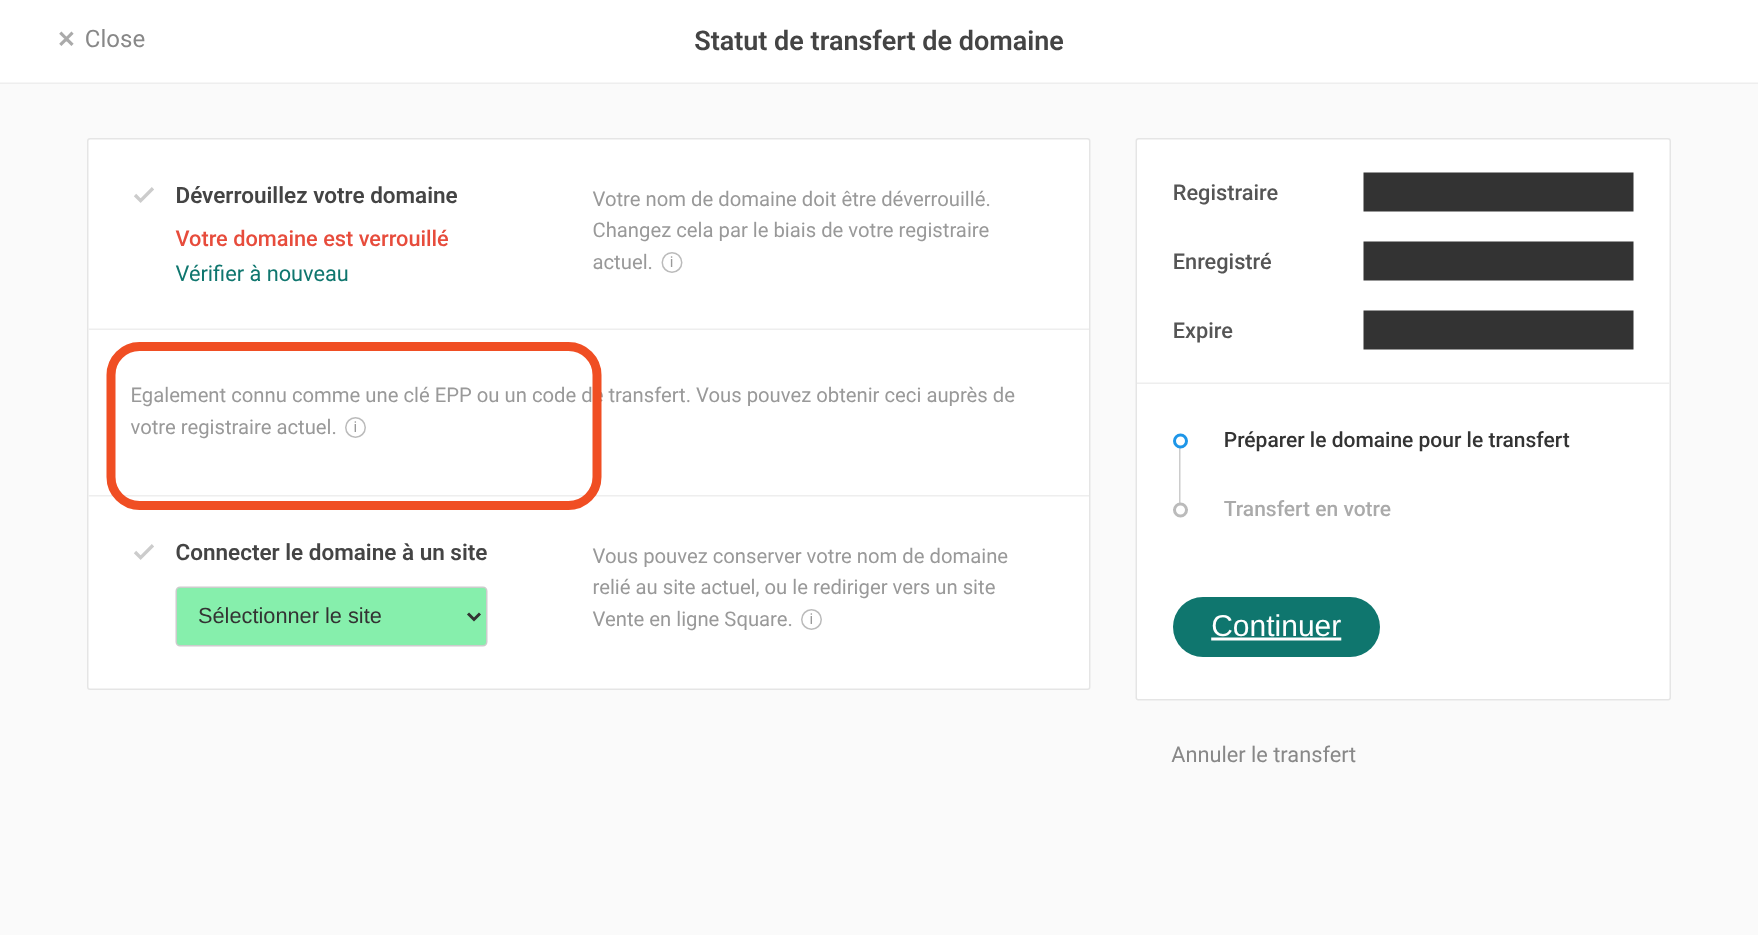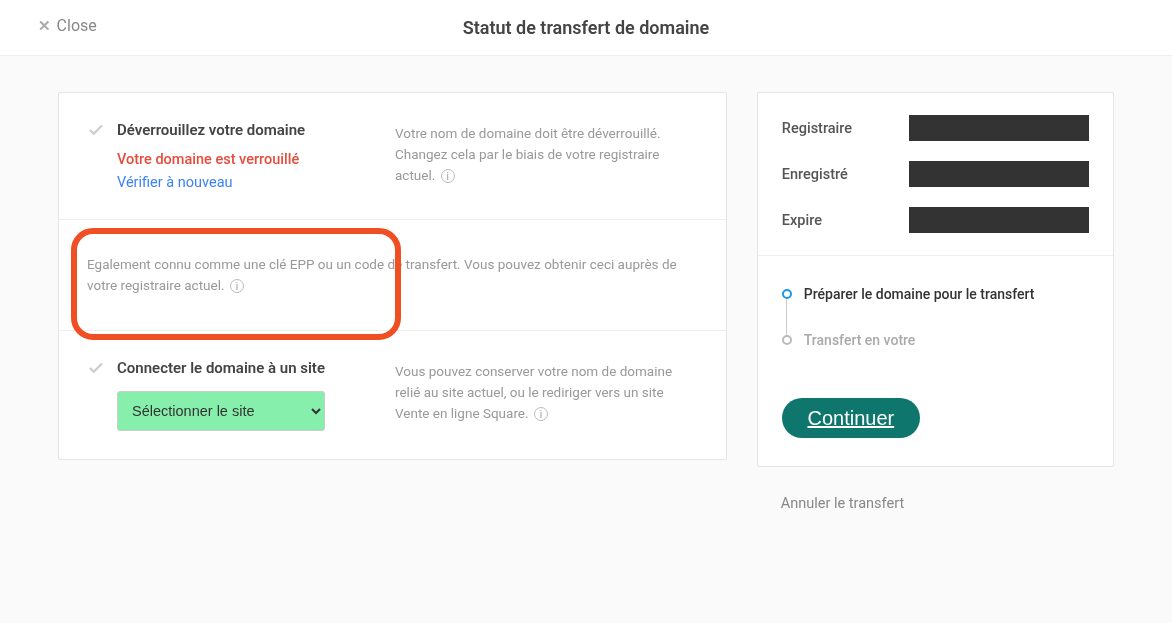--- a/index.html
+++ b/index.html
@@ -63,21 +63,21 @@
     .step-left { width: 280px; flex-shrink: 0; }
     .step-head { display: flex; align-items: center; gap: 12px; }
     .check-icon { color: #ccc; flex-shrink: 0; }
     .step-title {
       font-size: 15px;
       font-weight: 600;
       color: #444;
     }
     .step-under { margin-left: 30px; margin-top: 12px; }
     .locked-msg { color: #e74c3c; font-size: 14.5px; font-weight: 500; }
-    .verify-link { color: #3b82f6; font-size: 14.5px; cursor: pointer; margin-top: 6px; display: inline-block; }
+    .verify-link { color: #0f766e; font-size: 14.5px; cursor: pointer; margin-top: 6px; display: inline-block; }
     .desc {
       font-size: 13.5px;
       color: #999;
       line-height: 1.55;
       flex: 1;
       padding-top: 2px;
     }
     .info-icon {
       display: inline-block;
       width: 14px;
@@ -139,21 +139,21 @@
       justify-content: space-between;
       margin-bottom: 20px;
     }
     .info-row:last-child { margin-bottom: 0; }
     .info-label { font-size: 14.5px; color: #555; font-weight: 500; }
     .redact { width: 180px; height: 26px; background: #333; }
     .progress-block { padding: 30px 24px 30px 24px; }
     .prog-item {
       display: flex;
       align-items: center;
-      gap: 12px;
+      gap: 24px;
       position: relative;
       padding-bottom: 30px;
     }
     .prog-item:last-child { padding-bottom: 0; }
     .prog-dot {
       width: 10px;
       height: 10px;
       border-radius: 50%;
       background: #fff;
       flex-shrink: 0;

